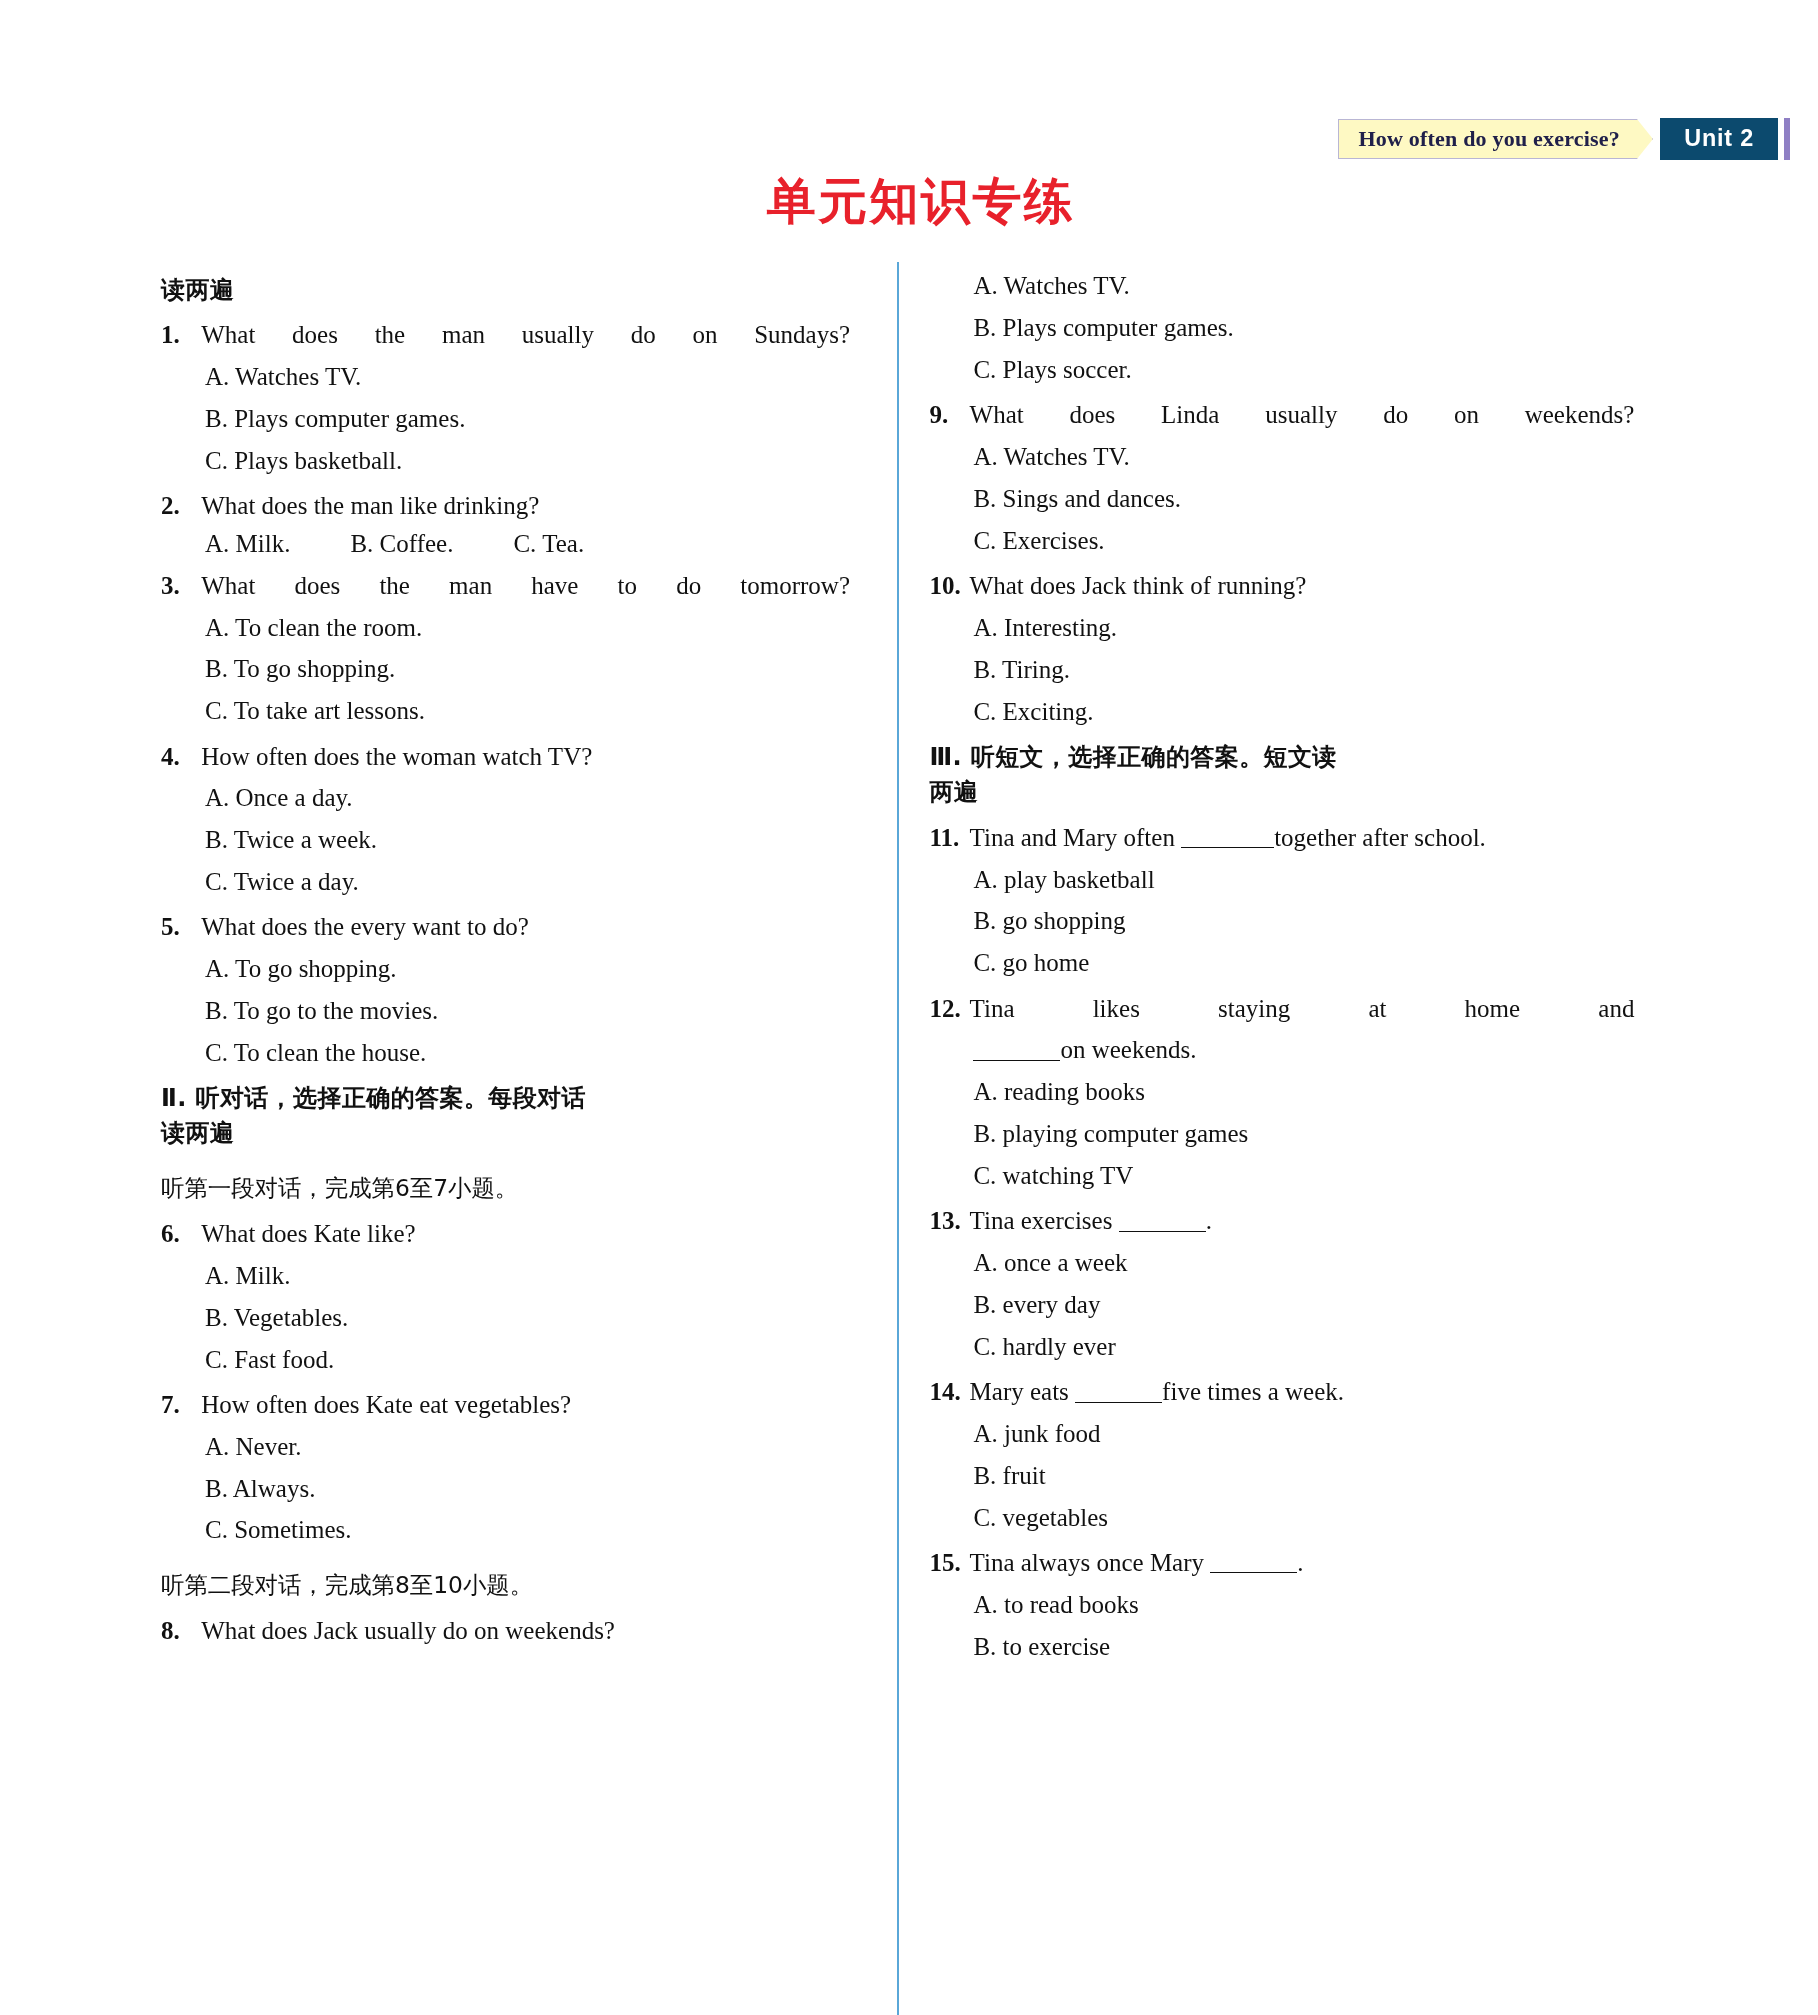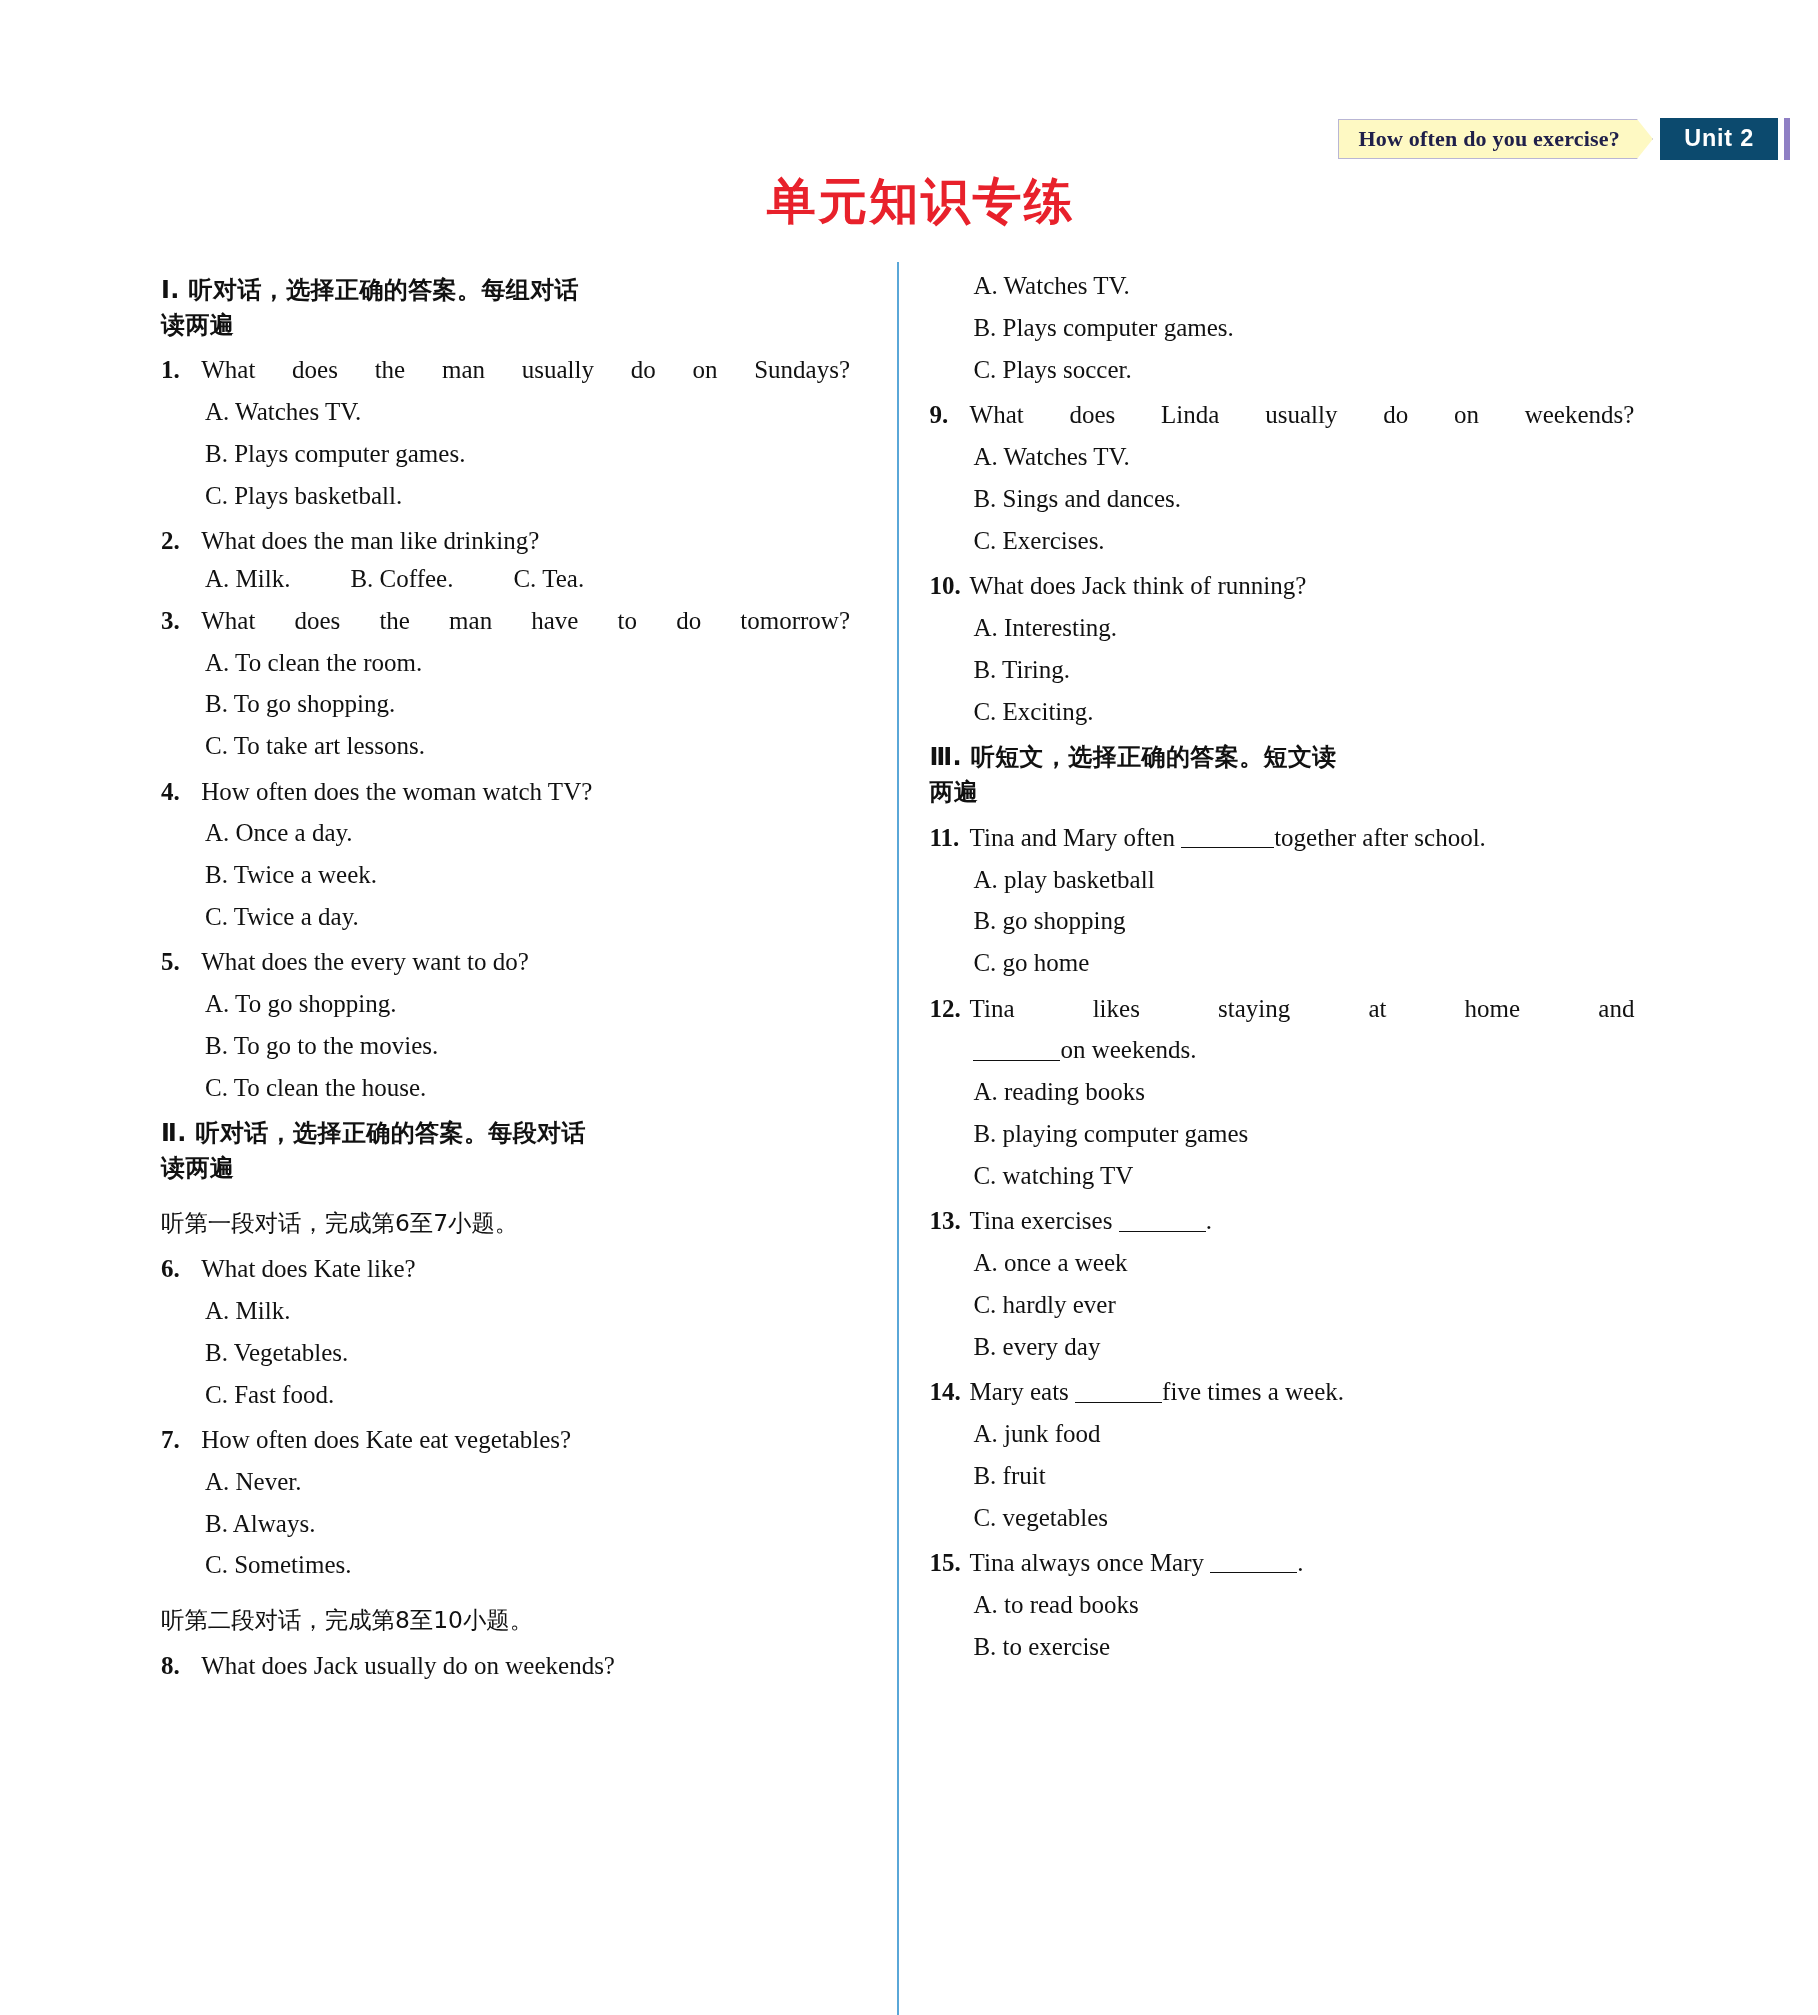--- a/index.html
+++ b/index.html
@@ -178,21 +178,20 @@
     <div class="header-bar"></div>
   </div>
 
   <div class="main-title">单元知识专练</div>
 
   <div class="columns">
 
     <div class="col col-left">
 
       <div class="section-head">
-        <div>Ⅰ. 听对话，选择正确的答案。每组对话</div>
         <div>读两遍</div>
       </div>
 
       <div class="q">
         <span class="q-num">1.</span>
         <span class="q-text justify">What does the man usually do on Sundays?</span>
       </div>
       <div class="opt">A. Watches TV.</div>
       <div class="opt">B. Plays computer games.</div>
       <div class="opt">C. Plays basketball.</div>
@@ -307,22 +306,22 @@
       <div class="opt" style="padding-left:44px"><span class="blank-sm"></span><span>on weekends.</span></div>
       <div class="opt">A. reading books</div>
       <div class="opt">B. playing computer games</div>
       <div class="opt">C. watching TV</div>
 
       <div class="q">
         <span class="q-num">13.</span>
         <span class="q-text"><span>Tina exercises </span><span class="blank-sm"></span><span>.</span></span>
       </div>
       <div class="opt">A. once a week</div>
+      <div class="opt">B. every day</div>
       <div class="opt">C. hardly ever</div>
-      <div class="opt">B. every day</div>
 
       <div class="q">
         <span class="q-num">14.</span>
         <span class="q-text"><span>Mary eats </span><span class="blank-sm"></span><span>five times a week.</span></span>
       </div>
       <div class="opt">A. junk food</div>
       <div class="opt">B. fruit</div>
       <div class="opt">C. vegetables</div>
 
       <div class="q">

